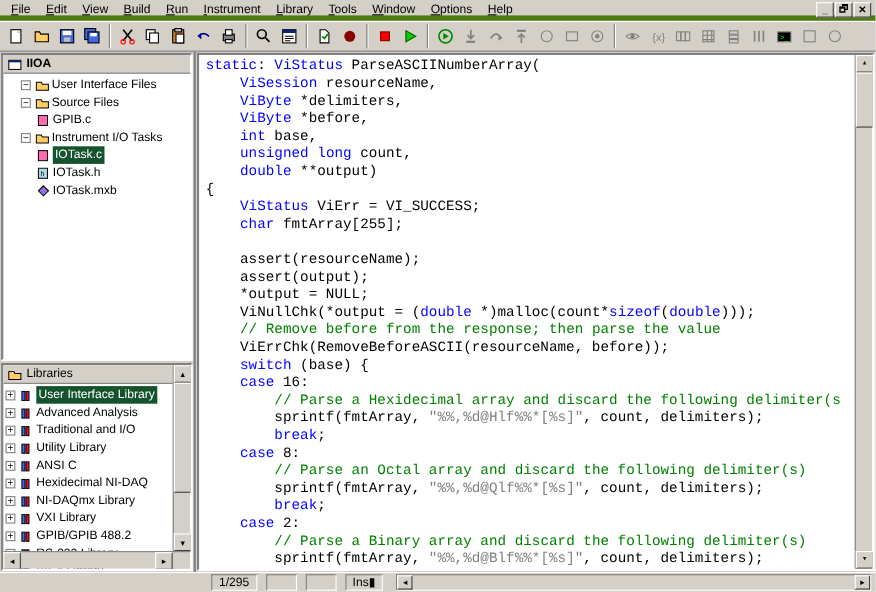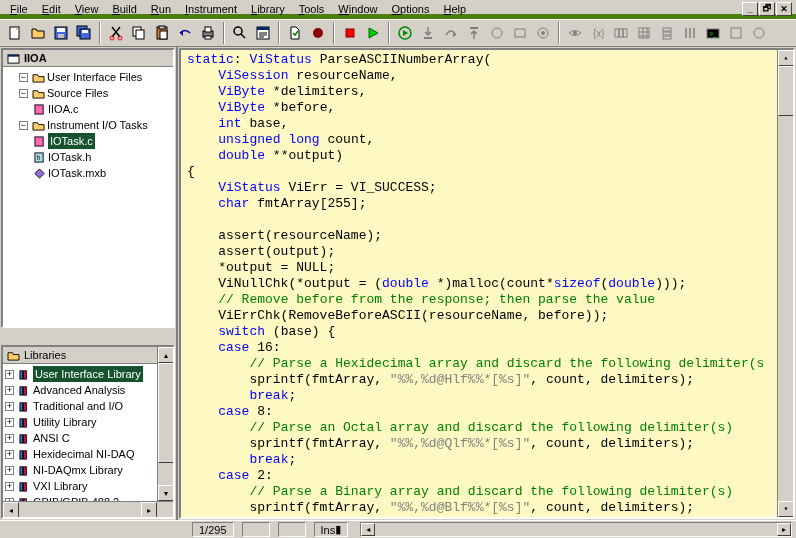--- a/index.html
+++ b/index.html
@@ -7,32 +7,32 @@
 .menubar { background: #d4d0c8; height: 19px; border-bottom: 5px solid #4d7c0f; padding: 2px 4px; display: flex; gap: 2px; }
 .menuitem { padding: 1px 6px; cursor: default; }
 .menuitem u { text-decoration: underline; }
 .window-controls { margin-left: auto; display: flex; gap: 1px; }
 .wc-btn { width: 16px; height: 14px; background: #d4d0c8; border: 1px solid; border-color: #fff #404040 #404040 #fff; display: flex; align-items: center; justify-content: center; font-size: 9px; font-weight: bold; cursor: default; font-family: "Marlett", sans-serif;}
 .toolbar { background: #d4d0c8; height: 28px; border-top: 1px solid #fff; border-bottom: 1px solid #808080; padding: 2px 4px; display: flex; align-items: center; gap: 1px; }
 .tbtn { width: 22px; height: 22px; border: 1px solid transparent; display: flex; align-items: center; justify-content: center; cursor: default; }
 .tsep { width: 2px; height: 22px; border-left: 1px solid #808080; border-right: 1px solid #fff; margin: 0 3px; }
 .tsvg { width: 16px; height: 16px; }
 .main { display: flex; height: calc(538px - 19px - 28px - 18px); }
-.leftpanel { width: 178px; display: flex; flex-direction: column; border-right: 2px solid #808080; gap: 15px; }
+.leftpanel { width: 178px; display: flex; flex-direction: column; border-right: 2px solid #808080; }
 .projtree, .libtree { background: #fff; border: 2px solid; border-color: #808080 #fff #fff #808080; margin: 1px; overflow: hidden; font-size: 11px; }
 .projtree { flex: 0 0 280px; }
 .libtree { flex: 1; position: relative; }
 .treehdr { background: #d4d0c8; border-bottom: 1px solid #808080; padding: 2px 4px; display: flex; align-items: center; gap: 4px; }
 .treebody { padding: 2px 2px; line-height: 16px; }
 .tnode { display: flex; align-items: center; gap: 2px; white-space: nowrap; cursor: default; }
 .texpand { width: 9px; height: 9px; border: 1px solid #808080; display: inline-flex; align-items: center; justify-content: center; font-size: 9px; line-height: 1; margin-right: 2px; background:#fff; }
 .tindent1 { padding-left: 14px; }
 .tindent2 { padding-left: 28px; }
 .sel { background: #14532d; color: #fff; padding: 0 2px; }
-.editor { flex: 1; background: #fef9c3; border: 2px solid; border-color: #808080 #fff #fff #808080; margin: 1px; font-family: "Courier New", monospace; font-size: 13px; line-height: 16px; position: relative; overflow: hidden; }
+.editor { flex: 1; background: #ffffff; border: 2px solid; border-color: #808080 #fff #fff #808080; margin: 1px; font-family: "Courier New", monospace; font-size: 13px; line-height: 16px; position: relative; overflow: hidden; }
 .code { padding: 2px 6px; white-space: pre; }
 .kw { color: #0000ff; }
 .cm { color: #008000; }
 .str { color: #808080; }
 .scrollbar-v { position: absolute; right: 0; top: 0; bottom: 0; width: 16px; background: #d4d0c8; border-left:1px solid #808080; }
 .sb-arrow { width: 16px; height: 16px; background: #d4d0c8; border: 1px solid; border-color: #fff #404040 #404040 #fff; display:flex;align-items:center;justify-content:center;font-size:8px; }
 .sb-thumb { position: absolute; left: 0; width: 16px; background: #d4d0c8; border: 1px solid; border-color: #fff #404040 #404040 #fff; }
 .scrollbar-h { position:absolute; bottom:0; left:0; right:0; height:16px; background:#d4d0c8; border-top:1px solid #808080;}
 .statusbar { height: 18px; background: #d4d0c8; border-top: 1px solid #fff; display: flex; align-items: center; padding: 0 4px; gap: 8px; font-size: 11px; }
 .sb-cell { border: 1px solid; border-color: #808080 #fff #fff #808080; padding: 0 6px; height: 15px; display: flex; align-items: center; text-align: center; }
@@ -275,21 +275,21 @@
             <span class="texpand">−</span>
             <svg class="fic" viewBox="0 0 14 12">
               <path d="M1 3h5l1 2h6v6H1z" fill="#ffcc66" stroke="#000"></path>
             </svg> 
             <span>Source Files</span>
           </div>
         <div class="tnode tindent2">
             <svg class="fic" viewBox="0 0 14 12">
               <rect x="2" y="1" width="9" height="10" fill="#ff69b4" stroke="#000"></rect>
             </svg> 
-            <span>IIOA.c</span>
+            <span>GPIB.c</span>
           </div>
         <div class="tnode tindent1">
             <span class="texpand">−</span>
             <svg class="fic" viewBox="0 0 14 12">
               <path d="M1 3h5l1 2h6v6H1z" fill="#ffcc66" stroke="#000"></path>
             </svg> 
             <span>Instrument I/O Tasks</span>
           </div>
         <div class="tnode tindent2">
             <svg class="fic" viewBox="0 0 14 12">

